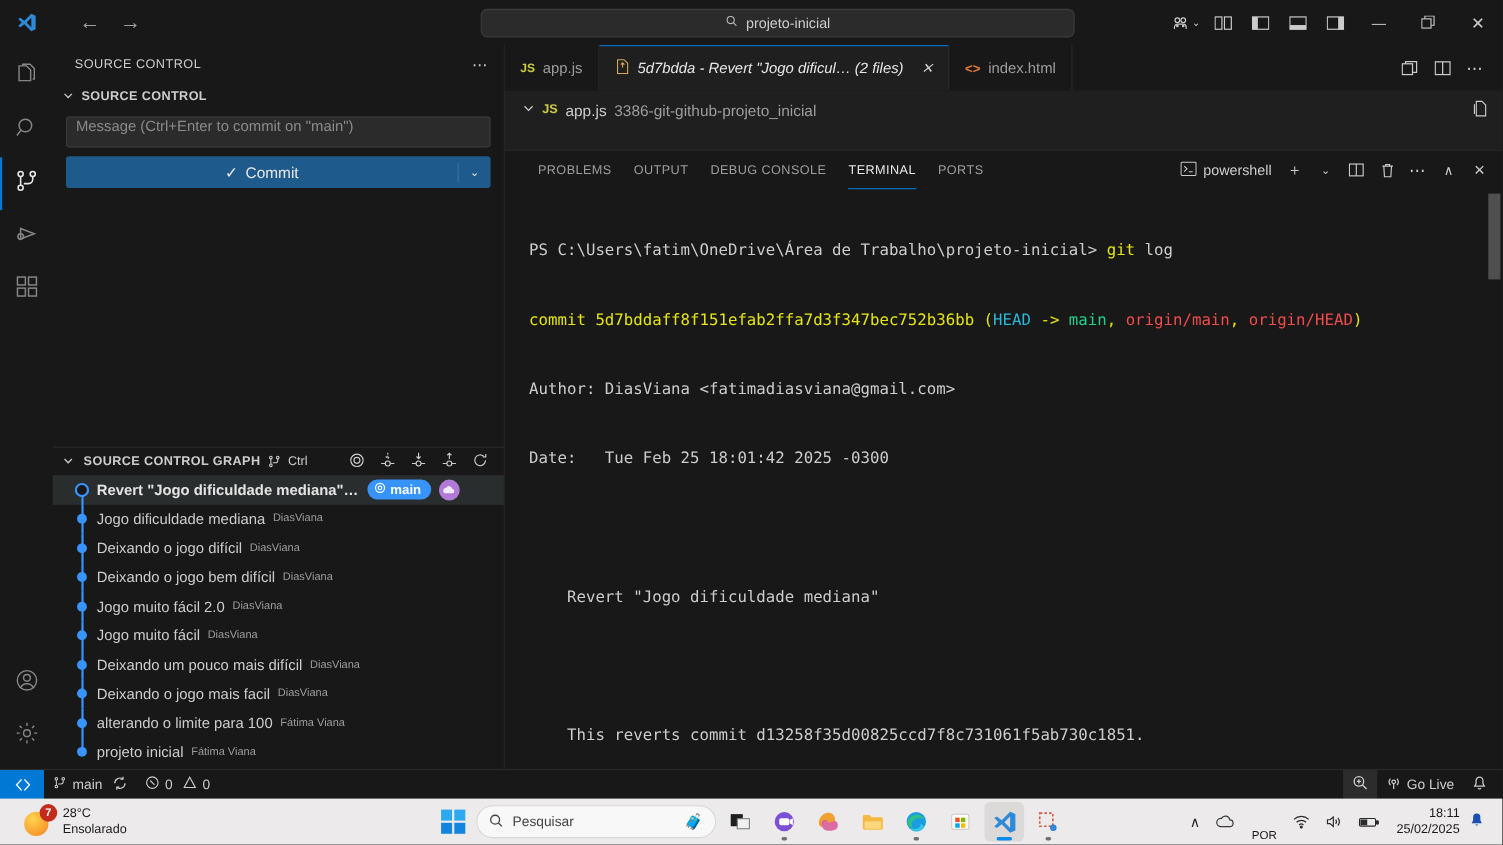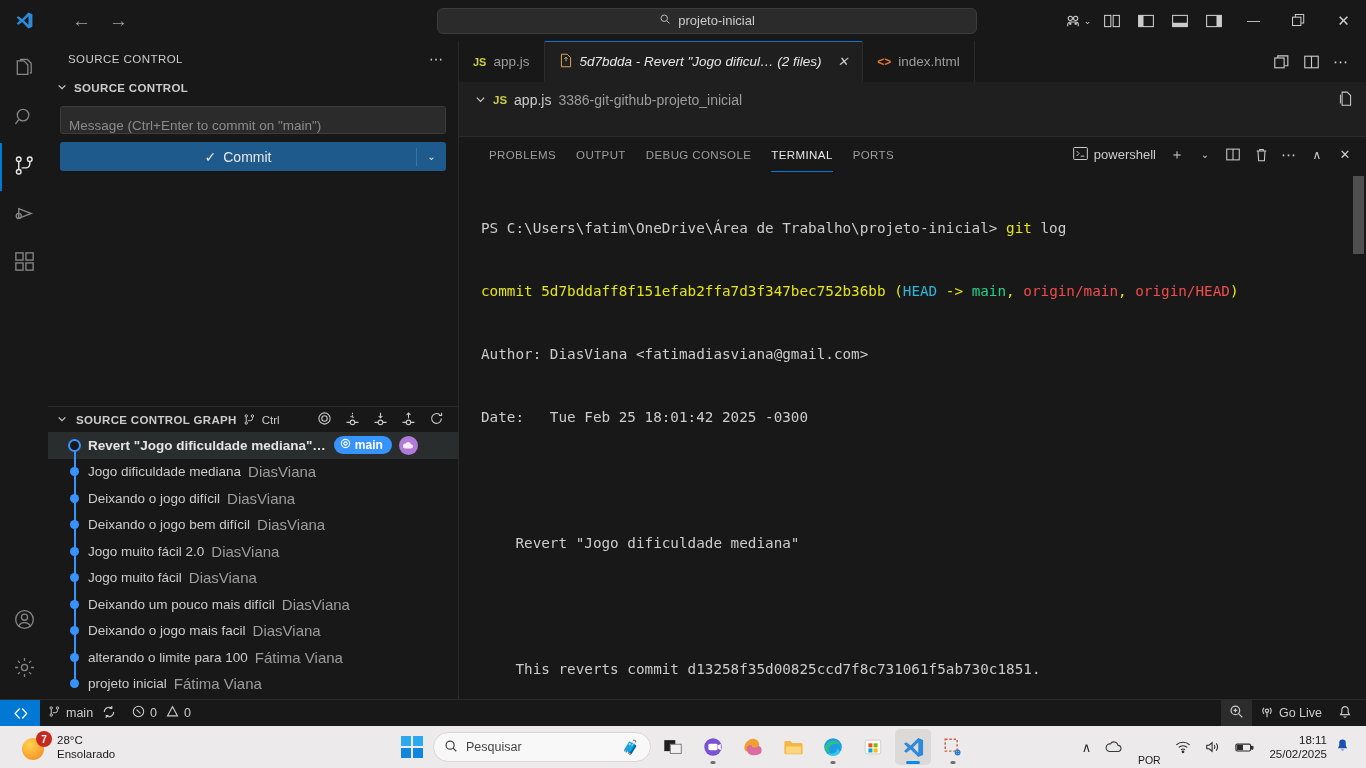--- a/index.html
+++ b/index.html
@@ -67,21 +67,21 @@
   }
   .sb-dots { color: #cccccc; font-size: 14px; letter-spacing: 1px; }
   .sb-section-head {
     height: 24px; display: flex; align-items: center; gap: 4px; padding-left: 6px;
     color: #cccccc; font-size: 11.5px; font-weight: bold; letter-spacing: .35px;
   }
   .chev { font-size: 9px; width: 16px; text-align: center; display: inline-block; }
   .scm-input-wrap { padding: 6px 12px 0 12px; }
   .scm-input {
     height: 28px; background: #2b2b2b; border: 1px solid #3c3c3c; border-radius: 3px;
-    display: flex; align-items: flex-end; padding: 0 8px; color: #8b8b8b; font-size: 13.5px;
+    display: flex; align-items: flex-start; padding: 0 8px; color: #8b8b8b; font-size: 13.5px;
   }
   .commit-wrap { padding: 8px 12px 0 12px; }
   .commit-btn {
     height: 29px; background: #1f5a8c; border-radius: 3px; display: flex; align-items: center;
     color: #e9e9e9; font-size: 14px;
   }
   .commit-main { flex: 1; display: flex; align-items: center; justify-content: center; gap: 7px; }
   .commit-split { width: 30px; display: flex; align-items: center; justify-content: center;
     border-left: 1px solid #3b74a3; height: 18px; font-size: 10px; }
   .sb-spacer { flex: 1; }
@@ -99,21 +99,21 @@
     padding-left: 14px; font-size: 13.5px; color: #cccccc; white-space: nowrap;
   }
   .graph-row.selected { background: #2a2d2e; }
   .graph-row.selected .g-msg { font-weight: bold; color: #e4e4e4; }
   .g-graphcol { width: 24px; display: flex; align-items: center; justify-content: center; position: relative; z-index: 2; }
   .g-dot { width: 9px; height: 9px; border-radius: 50%; background: #3794ff; }
   .g-dot.ring { width: 13px; height: 13px; border-radius: 50%; background: #181818;
     border: 2.2px solid #3794ff; }
   .g-line { position: absolute; left: 25.5px; top: 0; bottom: 0; width: 2px; background: #3794ff; z-index: 1; }
   .g-msg { margin-left: 2px; }
-  .g-author { color: #9d9d9d; font-size: 15px; margin-left: 7px; }
+  .g-author { color: #9d9d9d; font-size: 10px; margin-left: 7px; }
   .g-badge {
     margin-left: 8px; background: #3794ff; color: #ffffff; border-radius: 9px;
     height: 18px; display: inline-flex; align-items: center; gap: 4px;
     padding: 0 9px 0 6px; font-size: 12px; font-weight: bold;
   }
   .g-avatar {
     margin-left: 7px; width: 19px; height: 19px; border-radius: 50%; background: #b07ad6;
     display: inline-flex; align-items: center; justify-content: center; color: #f3eaff; font-size: 11px;
   }
 

